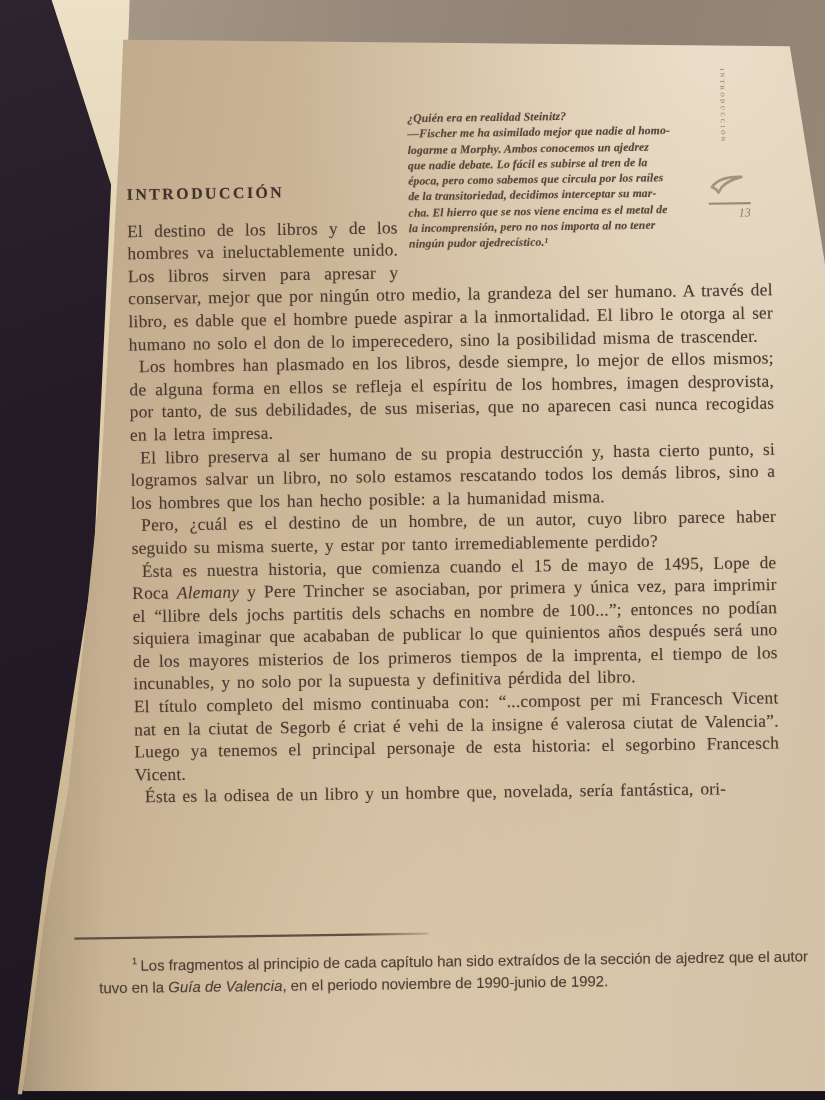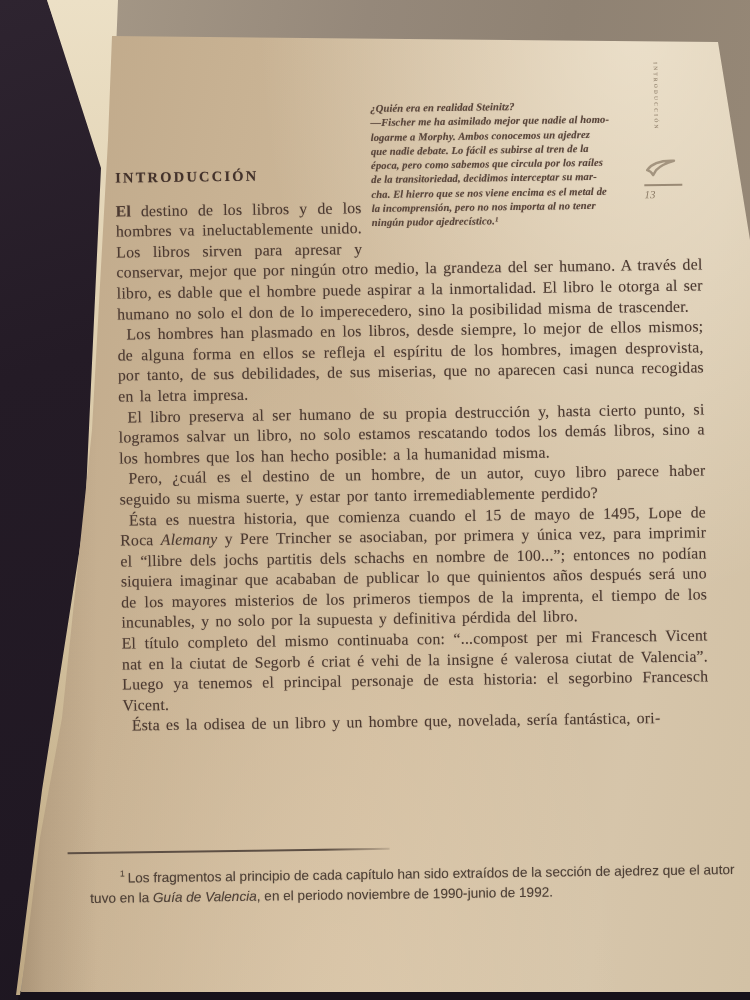--- a/index.html
+++ b/index.html
@@ -43,38 +43,38 @@
 
   
   .margin-header{position:absolute;left:646px;top:64px;width:44px;}
   .vertical-title{
     position:absolute;left:12px;top:2px;height:96px;
     writing-mode:vertical-rl;font-size:5.5px;letter-spacing:2px;
     color:#94846f;font-weight:700;opacity:0.85;white-space:nowrap;
   }
   .mark-glyph{position:absolute;left:2px;top:96px;width:34px;height:24px;opacity:0.75;}
   .pagenum-rule{position:absolute;left:2px;top:124px;width:38px;height:1.5px;background:#9a8a75;}
-  .pagenum{position:absolute;left:2px;top:128px;width:38px;text-align:left;
+  .pagenum{position:absolute;left:2px;top:128px;width:38px;text-align:right;
     font-style:italic;font-size:11px;color:#8d7c67;}
 
   
   .text-block{position:absolute;left:119px;top:100px;width:586px;
     font-size:15.8px;line-height:20.6px;text-align:justify;word-spacing:2px;letter-spacing:0.2px;}
   .epigraph{
     float:right;width:330px;padding:2px 50px 0 0;box-sizing:border-box;
     margin:0 0 24px 10px;
     font-style:italic;font-weight:700;font-size:10.6px;line-height:14.3px;
     color:#5a463b;white-space:pre-line;text-align:left;word-spacing:0;letter-spacing:0.1px;
   }
   h1.heading{
     margin:64px 0 13px 0;font-size:14.5px;font-weight:700;letter-spacing:2.2px;color:#43322b;
   }
   .text-block p{margin:0;}
   .text-block p.indent{text-indent:9px;}
-  .lead{font-weight:700;}
+  .lead{font-weight:400;}
   .it{font-style:italic;}
 
   
   .footnote-rule{position:absolute;left:62px;top:848px;width:322px;height:1.6px;
     background:linear-gradient(to right,#5d4f44 0%,#5d4f44 80%,rgba(93,79,68,0.2) 100%);}
   .footnote{
     position:absolute;left:84px;top:861px;width:652px;
     font-family:"Liberation Sans","DejaVu Sans",sans-serif;
     font-size:13.6px;line-height:19.8px;color:#4e4036;text-indent:30px;text-align:left;
     text-shadow:0 0 1px rgba(78,64,54,0.35);

